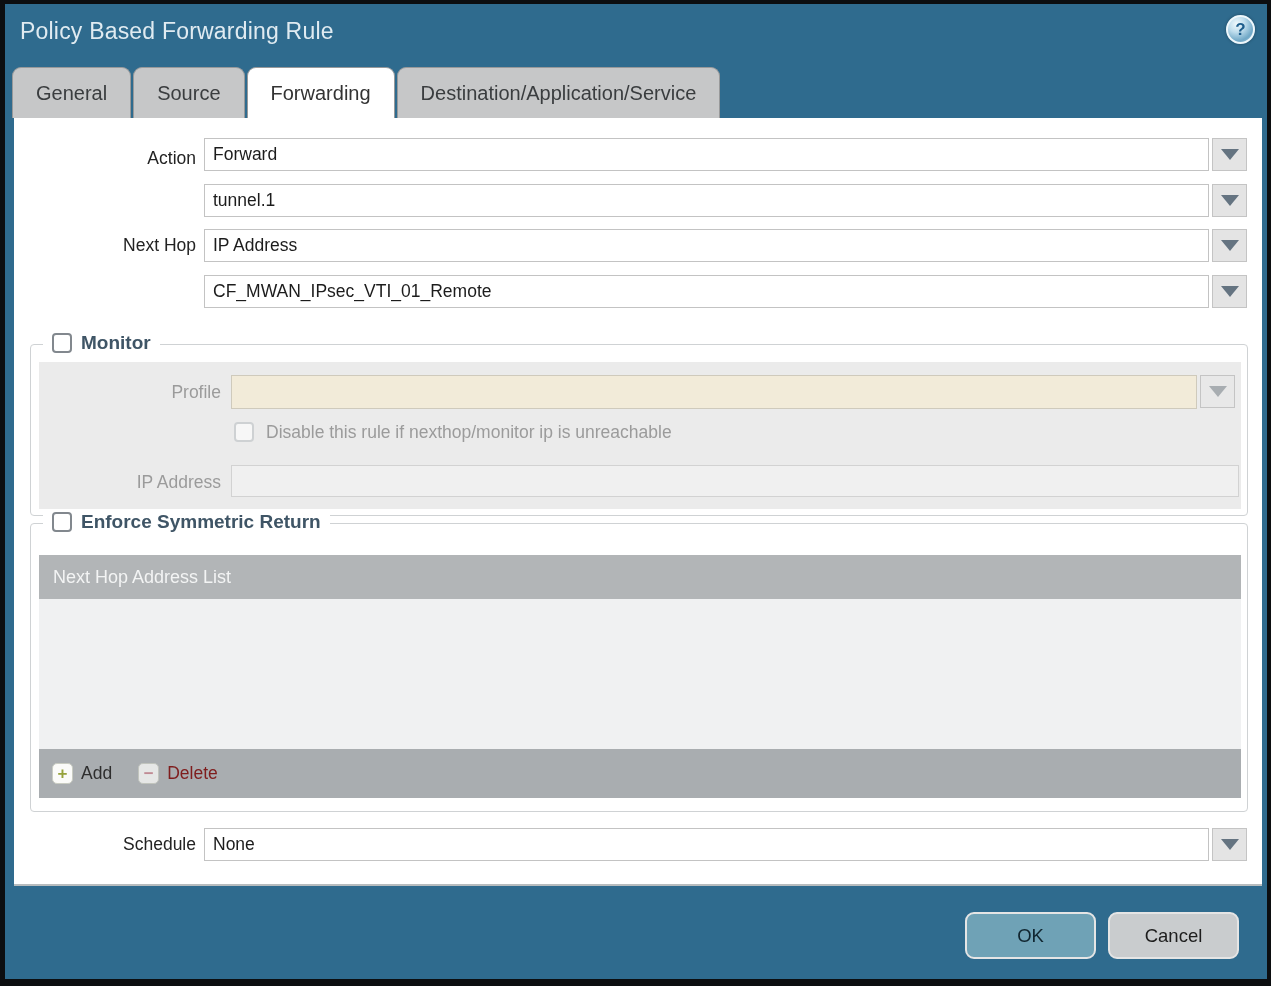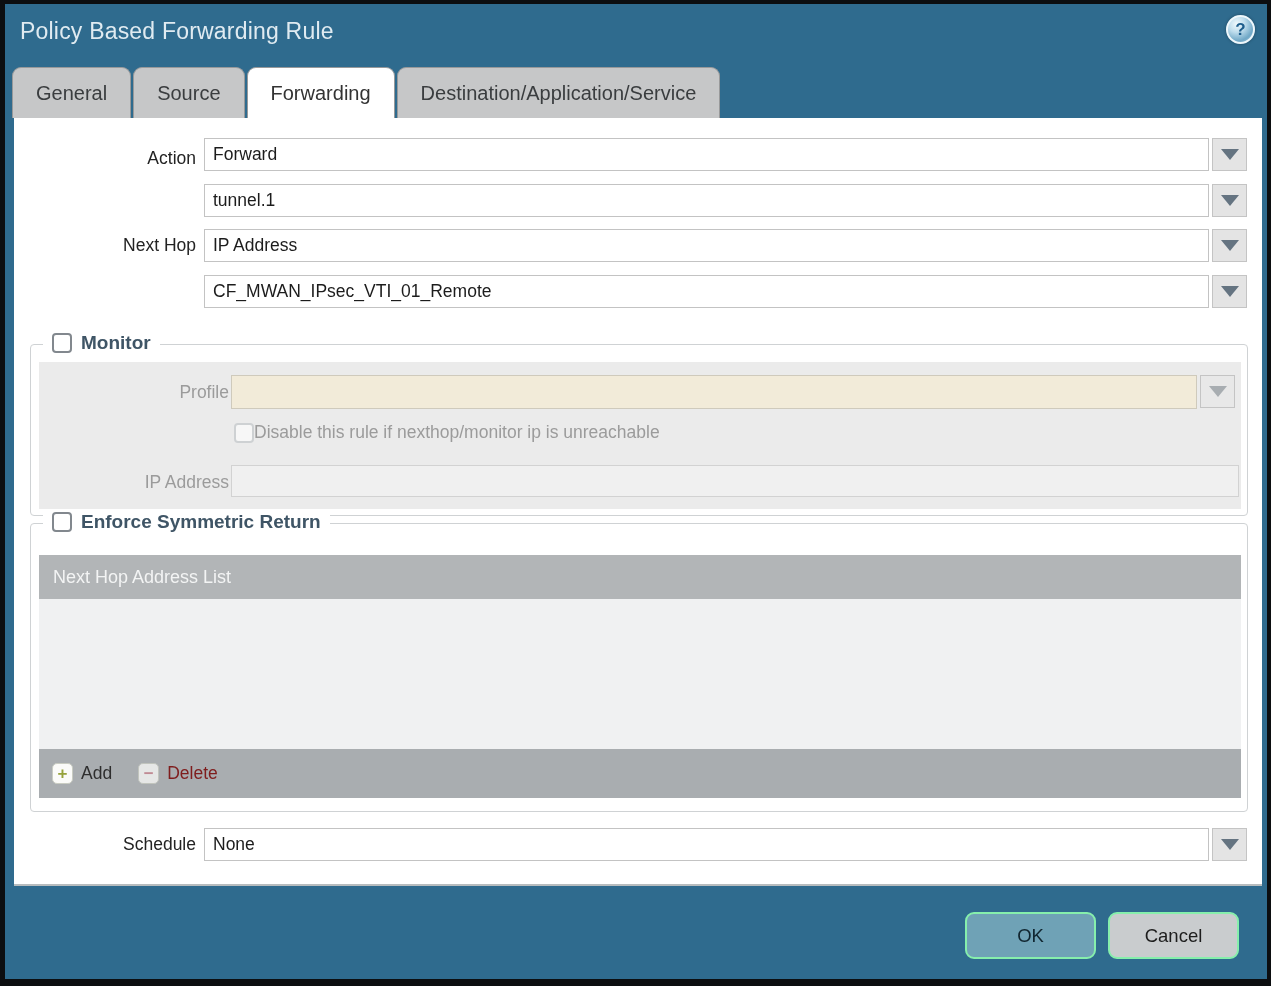--- a/index.html
+++ b/index.html
@@ -44,25 +44,25 @@
   
   .section { position:absolute; left:16px; width:1218px; border:1px solid #cfd2d4; border-radius:4px; }
   .section-legend { position:absolute; top:-13px; left:12px; background:#ffffff; padding:0 9px;
                     display:flex; align-items:center; gap:9px; }
   .legend-text { font-size:19px; font-weight:bold; color:#3f5566; white-space:nowrap; }
   .cb { width:20px; height:20px; background:#fff; border:2px solid #82888e; border-radius:4px; cursor:pointer; }
   .cb.disabled { border-color:#ced1d3; background:#f7f7f7; cursor:default; }
 
   .monitor-section { top:210px; height:172px;margin-top:16px; }
   .monitor-panel { position:absolute; left:8px; top:17px; width:1202px; height:147px; background:#ebebeb; }
-  .plabel { position:absolute; left:8px; width:182px; text-align:right; font-size:17.5px; color:#9b9b9b;
+  .plabel { position:absolute; left:0; width:182px; text-align:right; font-size:17.5px; color:#9b9b9b;
             line-height:34px; white-space:nowrap; }
   .profile-row { position:absolute; left:192px; top:13px; right:6px; height:34px; display:flex; }
   .beige { flex:1; background:#f2ebd9; border:1px solid #cfcabc; }
-  .disable-row { position:absolute; left:195px; top:60px; display:flex; align-items:flex-end; gap:0; }
+  .disable-row { position:absolute; left:195px; top:60px; display:flex; align-items:flex-start; gap:12px; }
   .disable-row .txt { font-size:17.5px; color:#9b9b9b; }
   .ip-row { position:absolute; left:192px; top:103px; width:1008px; height:32px; }
   .ip-row input { width:100%; height:100%; background:#f0f0f0; border:1px solid #d2d2d2; outline:none;
                   font-size:17px; padding:0 8px; font-family:inherit; }
 
   .enforce-section { top:405px; height:289px; }
   .nh-table { position:absolute; left:8px; top:31px; width:1202px; }
   .nh-header { height:44px; background:#b2b5b7; color:#f3f4f4; font-size:18px; display:flex;
                align-items:center; padding:0 14px; }
   .nh-body { height:150px; background:#f0f1f2; }
@@ -75,21 +75,21 @@
   .minus-glyph { color:#c87f8a; }
   .toolbtn .lbl { font-size:17.5px; color:#2e2e2e; }
   .toolbtn.disabled { cursor:default; }
   .toolbtn.disabled .tool-icon { opacity:.75; }
   .toolbtn.disabled .lbl { color:#7f1d1d; }
 
   .schedule-label { top:710px; }
   .schedule-row { top:710px; }
 
   
-  .btn { position:absolute; top:908px; width:131px; height:47px; border:2px solid #86efac;
+  .btn { position:absolute; top:908px; width:131px; height:47px; border:2px solid #e5e5e5;
          border-radius:9px; display:flex; align-items:center; justify-content:center;
          font-size:18.5px; cursor:pointer; }
   .btn.ok { left:960px; background:#6fa2b6; color:#10252f; }
   .btn.cancel { left:1103px; background:#c9ccce; color:#1d1d1d; }
 </style>
 </head>
 <body>
 
 <div class="screen">
   <div class="dialog">

